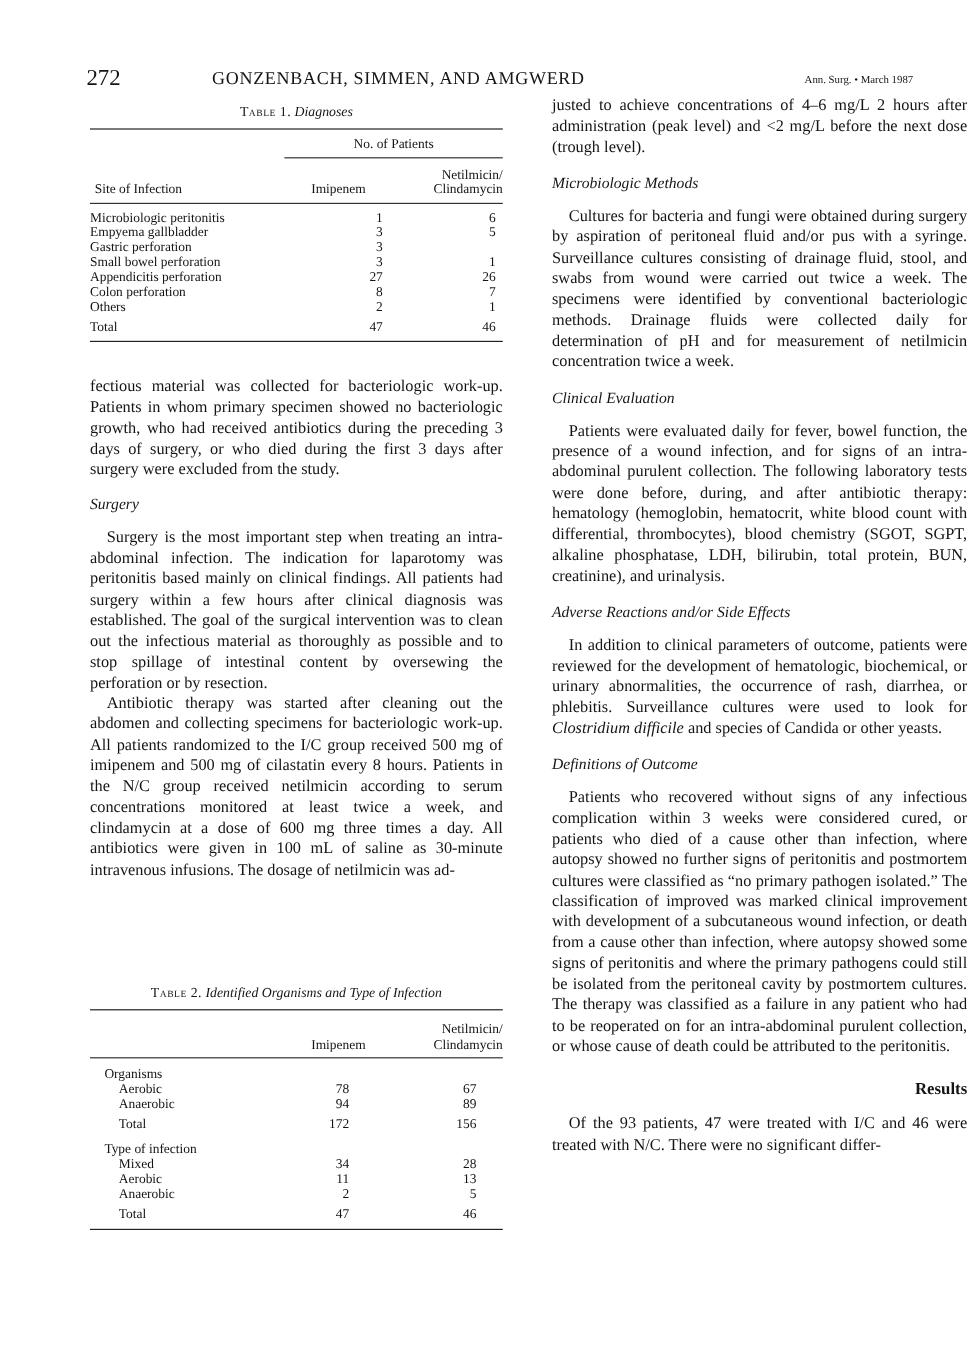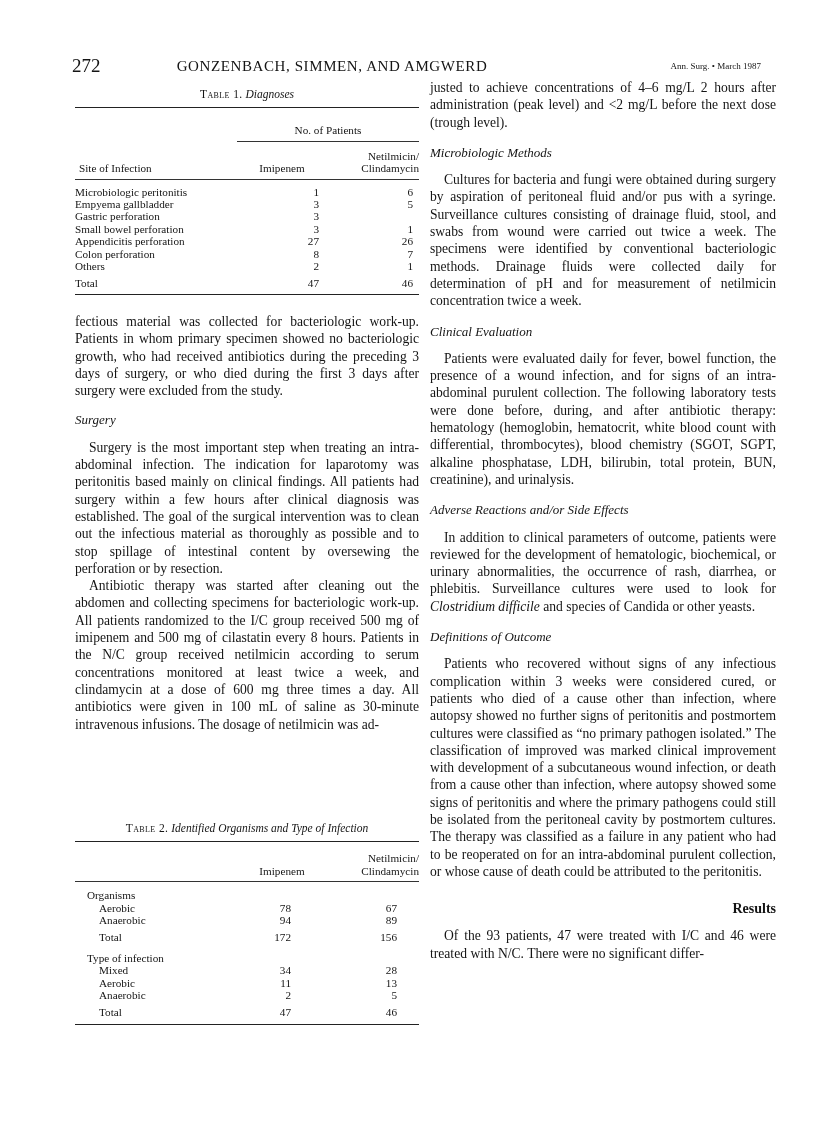--- a/index.html
+++ b/index.html
@@ -7,21 +7,21 @@
     width: 816px; height: 1129px; position: relative; overflow: hidden;
     font-family: "Liberation Serif", "DejaVu Serif", serif;
     color: #141414;
   }
   .page-number { position: absolute; left: 72px; top: 55px; font-size: 19px; }
   .running-head { position: absolute; left: 0; width: 664px; top: 58px; text-align: center; font-size: 15px; letter-spacing: 0.6px; }
   .journal { position: absolute; right: 55px; top: 61px; font-size: 9px; }
 
   .col { position: absolute; font-size: 13.6px; line-height: 17.3px; text-align: justify; }
   .col-left { left: 75px; width: 344px; }
-  .col-right { left: 430px; width: 346px; }
+  .col-right { left: 460px; width: 346px; }
   .col p { margin: 0; }
   .col p.indent { text-indent: 14px; }
   .heading { font-style: italic; font-size: 13px; margin: 0; }
   .results-heading { font-weight: bold; text-align: right; font-size: 14px; margin: 0; }
 
   .table { position: absolute; left: 75px; width: 344px; font-size: 11.2px; line-height: 12.4px; }
   .table-caption { text-align: center; font-size: 11.5px; margin-bottom: 7px; }
   .table-caption .sc { font-variant: small-caps; letter-spacing: 0.4px; }
   .table-caption .it { font-style: italic; }
   .rule-thick { border-top: 1.6px solid #222; }
@@ -39,21 +39,21 @@
 <div class="page-number">272</div>
 <div class="running-head">GONZENBACH, SIMMEN, AND AMGWERD</div>
 <div class="journal">Ann. Surg. • March 1987</div>
 
 <div class="table" style="top:88px;">
   <div class="table-caption">
     <span class="sc">Table 1.</span>
     <span class="it">Diagnoses</span>
   </div>
   <div class="rule-thick"></div>
-  <div class="trow" style="margin-top:16px;">
+  <div class="trow" style="margin-top:6px;">
     <div class="c-label"></div>
     <div style="width:182px; text-align:center; padding-bottom:4px; border-bottom:1px solid #333;">No. of Patients</div>
   </div>
   <div class="trow" style="margin-top:8px; padding-bottom:4px;">
     <div class="c-label" style="padding-left:4px;">Site of Infection</div>
     <div class="c-num1 hcell-center" style="padding-right:0;width:90px;">Imipenem</div>
     <div class="c-num2" style="width:92px; text-align:right; padding-right:0;">
       <div>Netilmicin/</div>
       <div>Clindamycin</div>
     </div>

